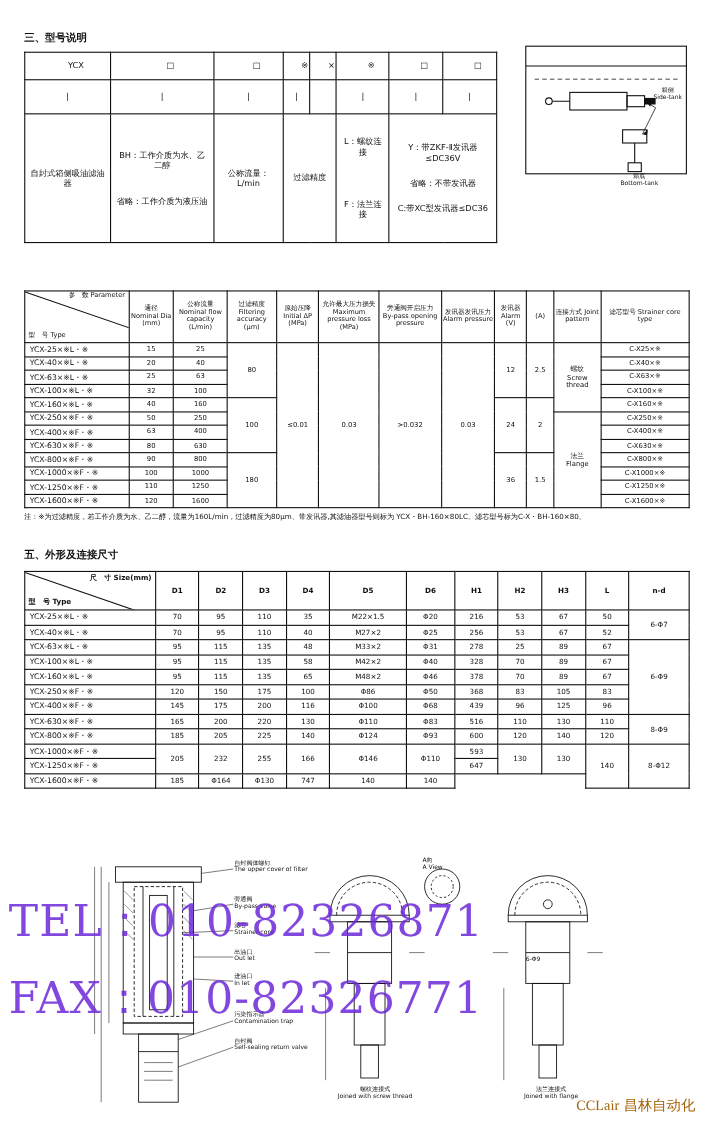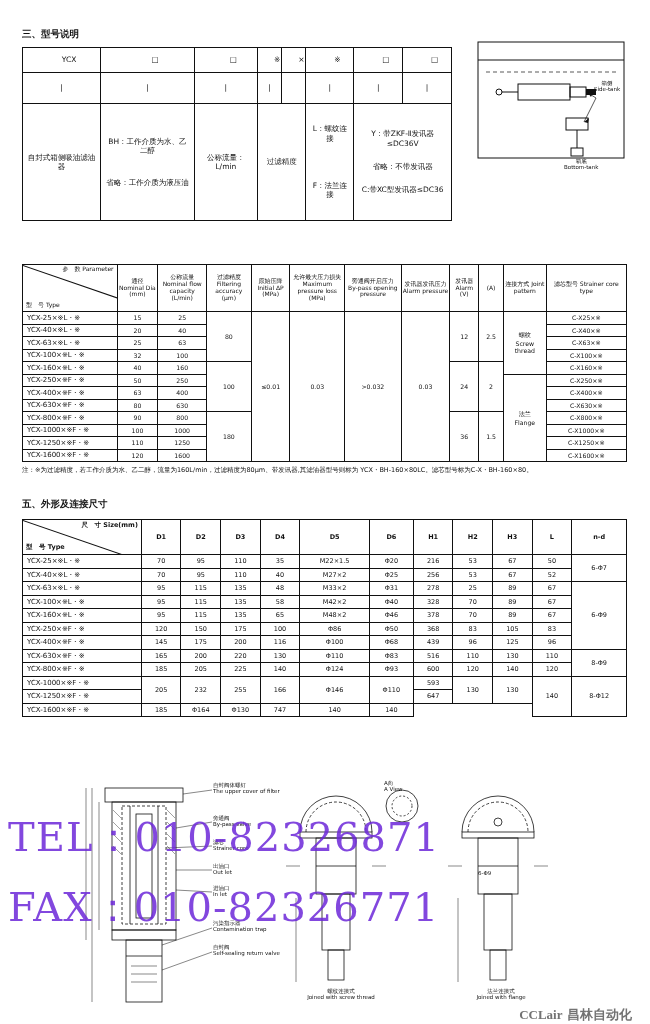--- a/index.html
+++ b/index.html
@@ -59,21 +59,21 @@
   
   .wm{
     position:absolute;left:8px;font-family:"DejaVu Serif","Liberation Serif",serif;
     font-size:40px;color:#6d28d9;opacity:.85;letter-spacing:1px;white-space:nowrap;
     font-weight:400;
   }
   #wm1{top:810px;}
   #wm2{top:880px;}
   
   #brand{
-    position:absolute;right:18px;bottom:0;font-size:13px;font-weight:bold;color:#737373;
+    position:absolute;right:18px;bottom:10px;font-size:13px;font-weight:normal;color:#a16207;
   }
   #brand .en{font-family:"Liberation Serif",serif;}
 </style>
 </head>
 <body>
 
 <div id="s3">
   <div class="sec-title">三、型号说明</div>
   <table id="model-table" class="grid" style="margin-top:6px;">
     <tbody>

